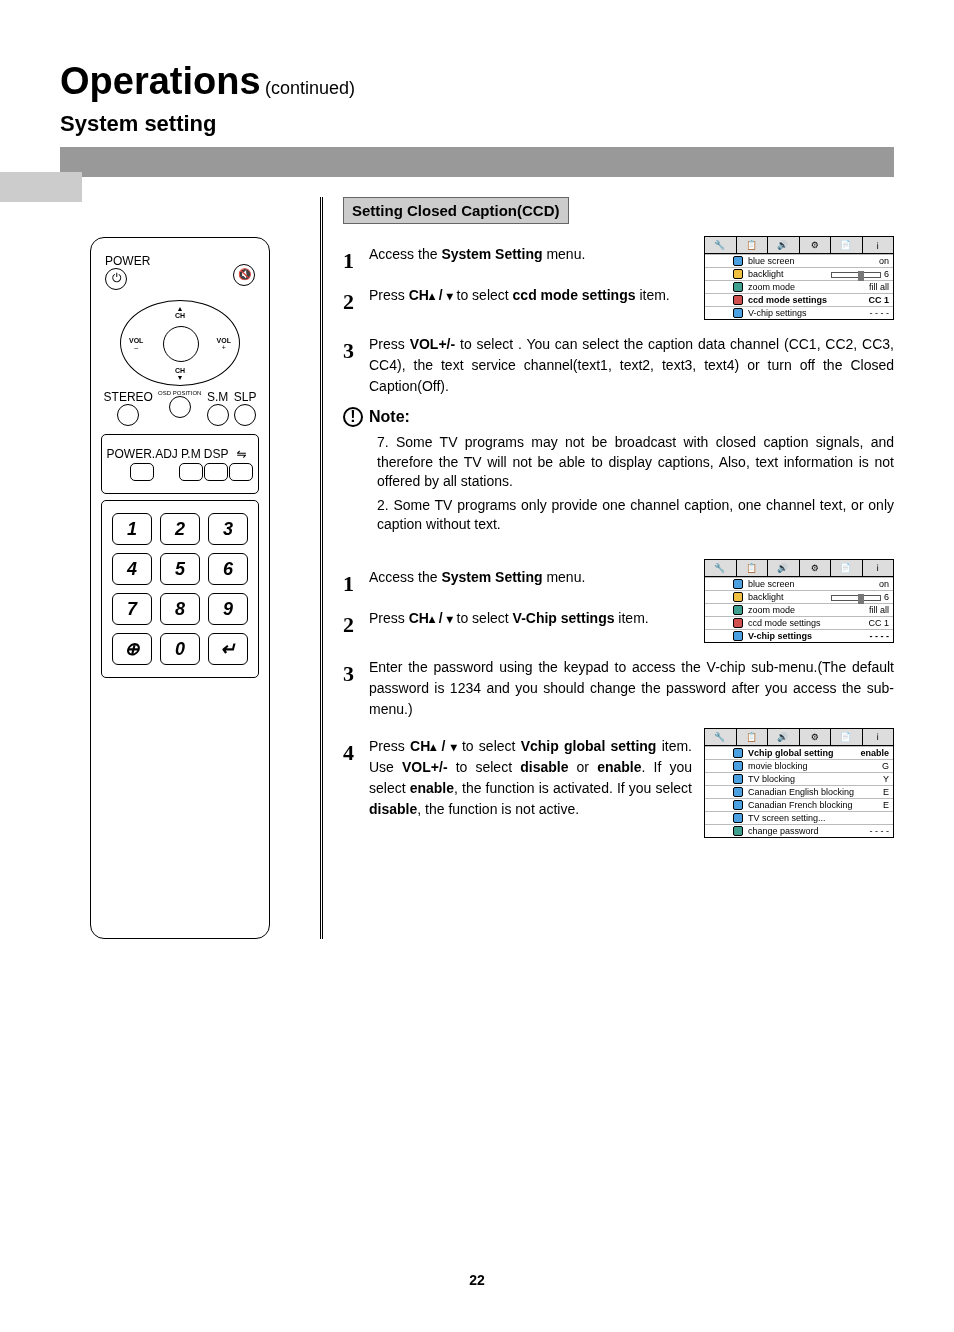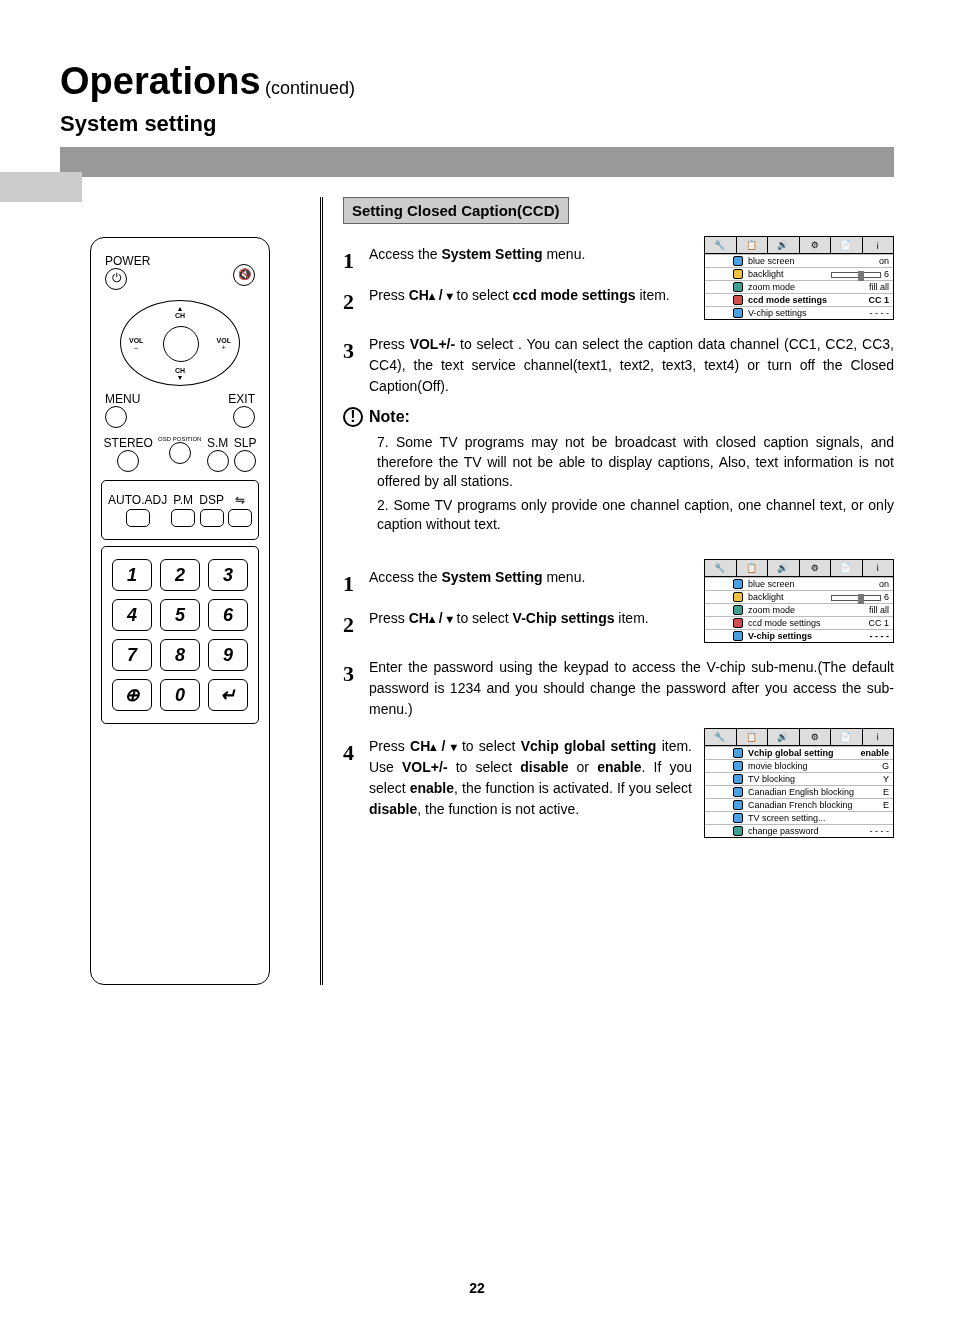--- a/index.html
+++ b/index.html
@@ -63,21 +63,21 @@
   .osd-tab { flex:1; border-right:1px solid #000; height:16px; display:flex;align-items:center;justify-content:center; padding:1px;}
   .osd-tab:last-child{border-right:none;}
   .osd-row { display:flex; justify-content:space-between; padding:1px 4px; border-top:1px solid #bbb;}
   .osd-row.sel { font-weight:bold; }
   .osd-row .ic { width:10px;height:10px; display:inline-block; margin-right:3px; border:1px solid #000; border-radius:2px;}
   .osd-row .left-part{display:flex;align-items:center;gap:2px;padding-left:24px;}
   .slider { display:inline-block; width:50px;height:6px;border:1px solid #555; position:relative;top:1px;}
   .slider::after{content:"";position:absolute;left:26px;top:-2px;width:6px;height:10px;background:#777;}
   .flex-row { display:flex; gap:12px; align-items:flex-start;}
   .flex-row .left-text{flex:1;}
-  .page-num { position:absolute; bottom:36px; width:100%; text-align:center; font-size:14px; font-weight:bold;}
+  .page-num { position:absolute; bottom:44px; width:100%; text-align:center; font-size:14px; font-weight:bold;}
   .ic-bulb{background:#f0c040;}
   .ic-blue{background:#4aa0e0;}
   .ic-teal{background:#40a090;}
   .ic-red{background:#d05050;}
 </style>
 </head>
 <body>
 
 <div class="page-title">
   <h1>Operations</h1>
@@ -100,34 +100,30 @@
           <div class="circ"><span style="position:absolute;left:4px;top:3px;font-size:11px;">🔇</span></div>
         </div>
       </div>
       <div class="nav-pad">
         <div class="lbl up">▲<br><b>CH</b></div>
         <div class="lbl down"><b>CH</b><br>▼</div>
         <div class="lbl left"><b>VOL</b><br>–</div>
         <div class="lbl right"><b>VOL</b><br>+</div>
         <div class="center"></div>
       </div>
-      <div class="remote-row" style="padding:0 4px;">
-        <div style="text-align:left"><div class="lbl">MENU</div><div class="circ"></div></div>
-        <div style="text-align:right"><div class="lbl">EXIT</div><div class="circ"></div></div>
-      </div>
       <div class="small-row">
         <div><div class="lbl">STEREO</div><div class="circ"></div></div>
         <div><div class="lbl" style="font-size:6px">OSD POSITION</div><div class="circ"></div></div>
         <div><div class="lbl">S.M</div><div class="circ"></div></div>
         <div><div class="lbl">SLP</div><div class="circ"></div></div>
       </div>
       <div class="panel">
         <div class="small-row">
           <div>
-              <div class="lbl">AUTO.ADJ</div>
+              <div class="lbl">POWER.ADJ</div>
               <div class="rrect"></div>
             </div>
           <div>
               <div class="lbl">P.M</div>
               <div class="rrect"></div>
             </div>
           <div>
               <div class="lbl">DSP</div>
               <div class="rrect"></div>
             </div>

